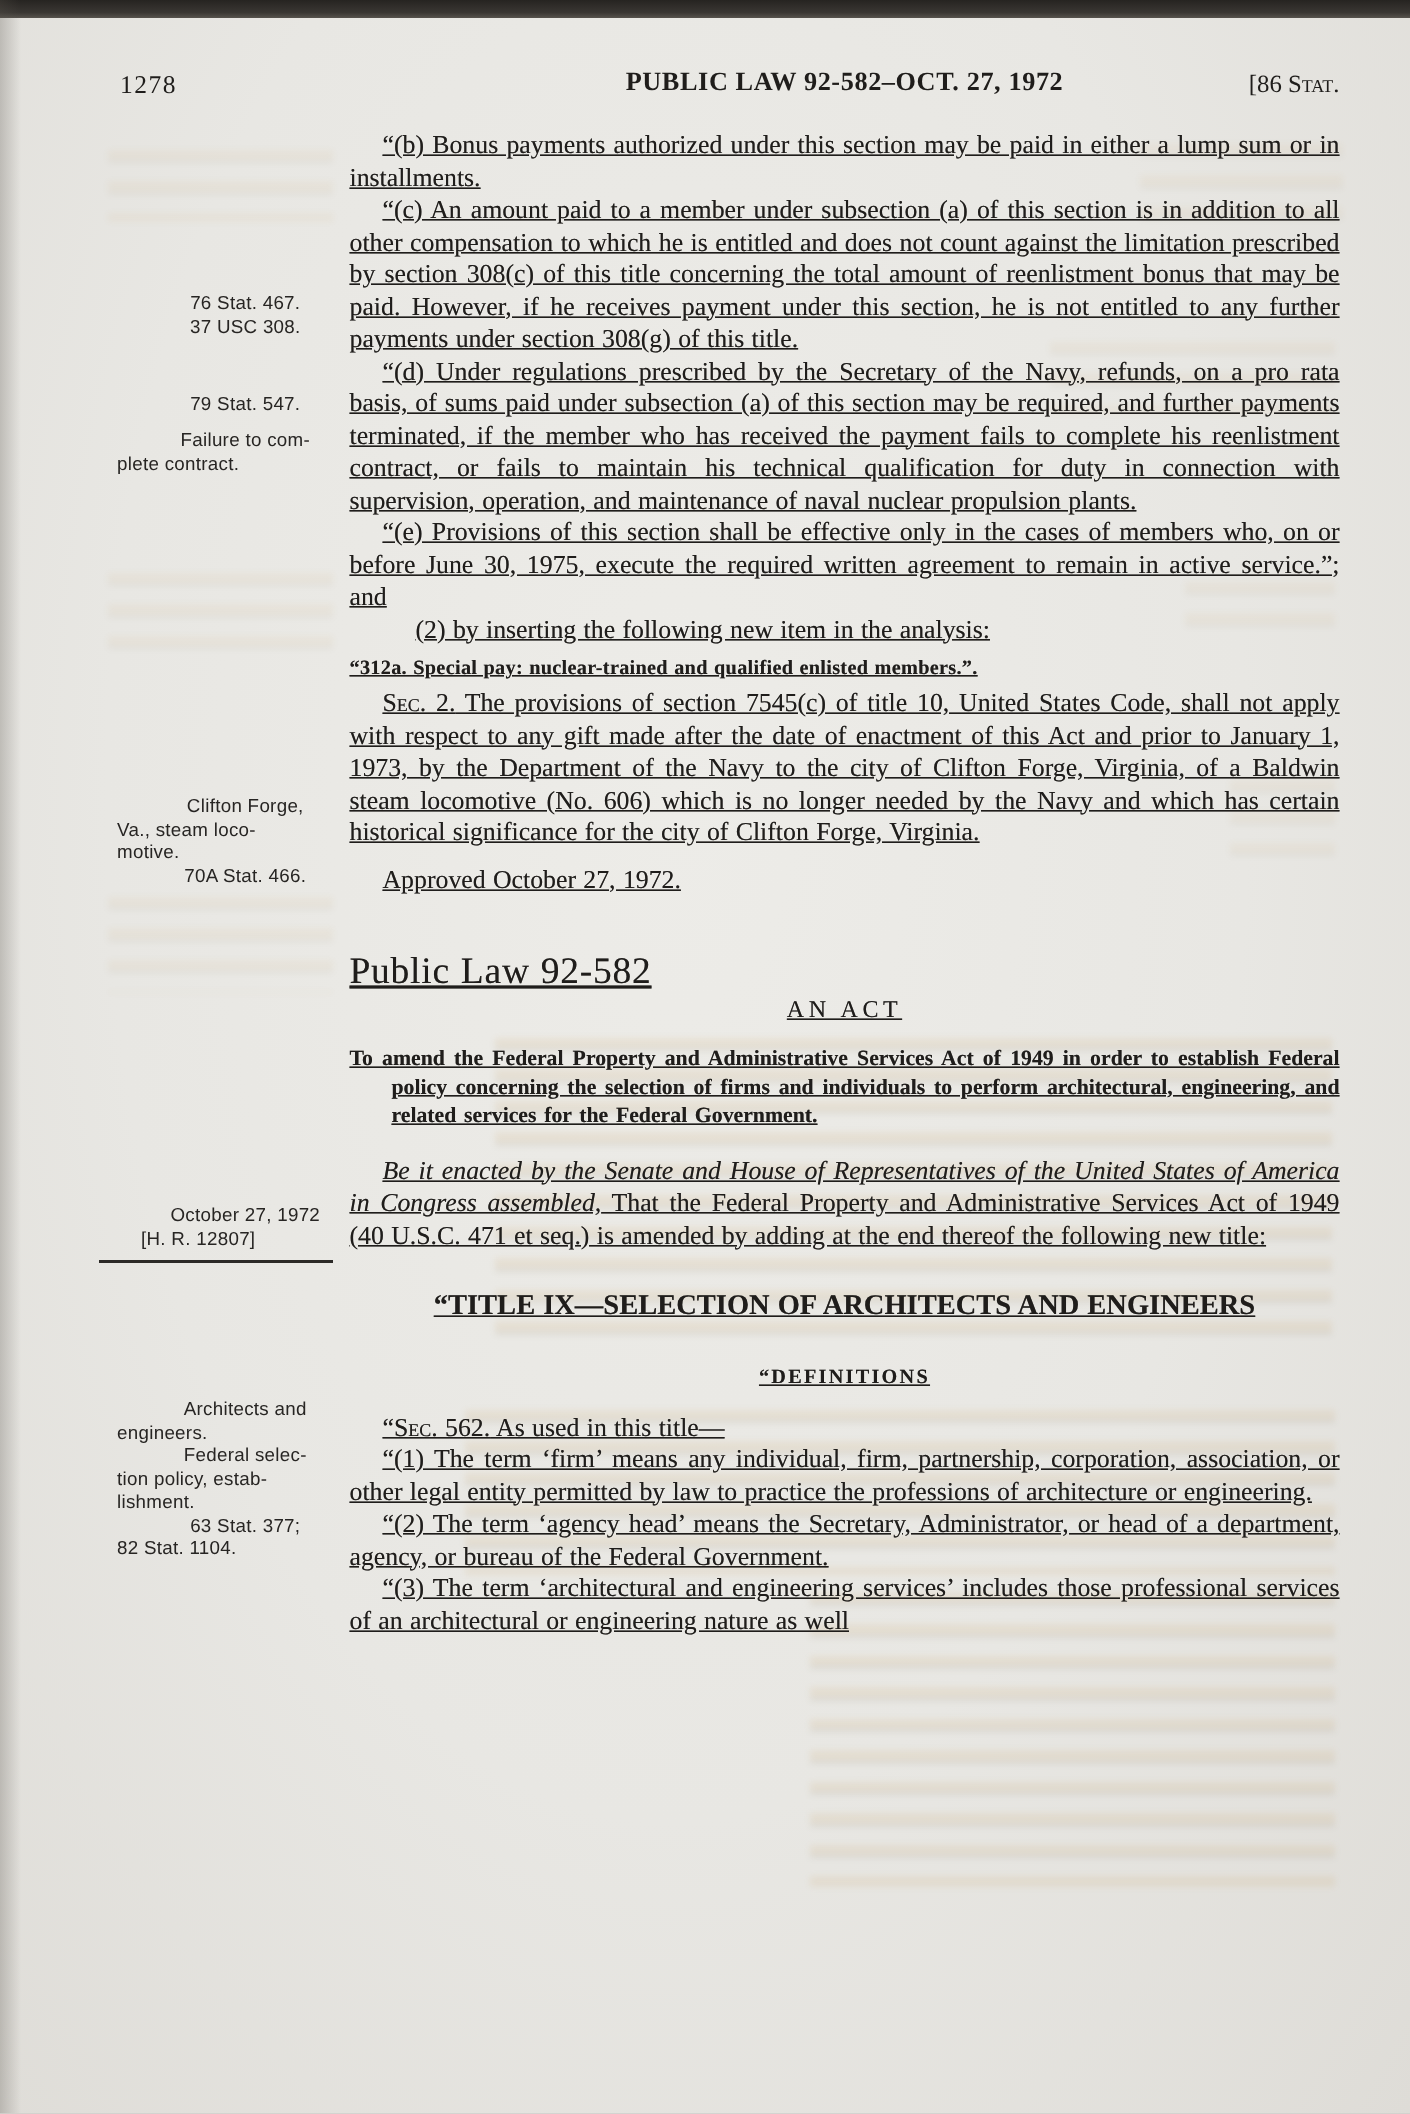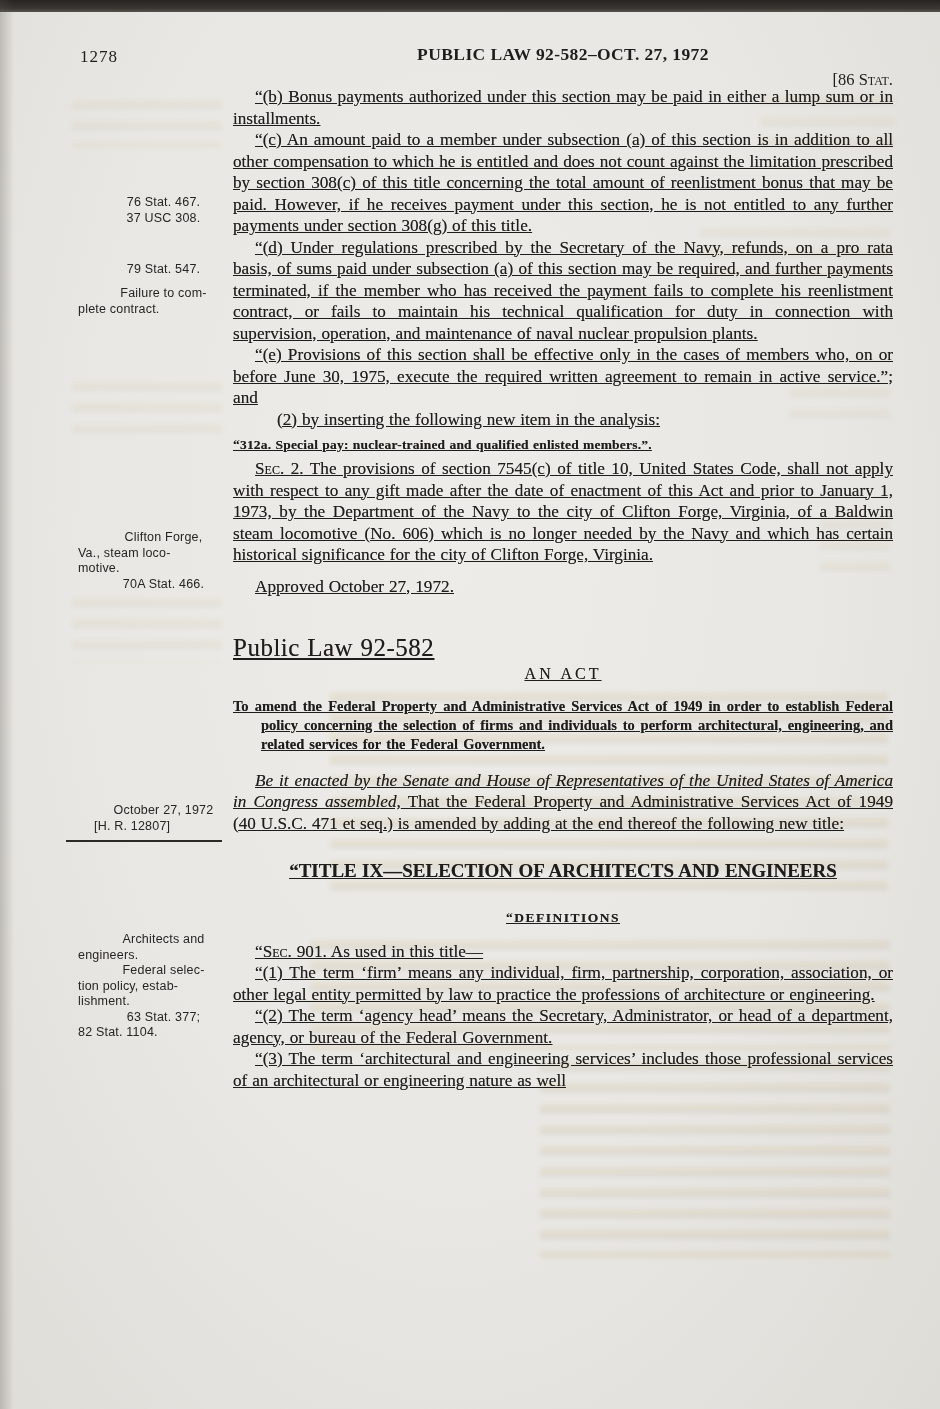--- a/index.html
+++ b/index.html
@@ -29,21 +29,21 @@
     opacity:.38;
     pointer-events:none;
   }
   .ghost.light{opacity:.22;}
 
   
   .pageno{position:absolute;left:80px;top:47px;font-size:17px;letter-spacing:1px;}
   .hdr-title{position:absolute;left:233px;top:44px;width:660px;text-align:center;
     font-weight:700;font-size:17.5px;letter-spacing:.4px;}
   .hdr-stat{position:absolute;left:233px;top:46px;width:660px;text-align:right;
-    font-size:16.5px;font-variant:small-caps;margin-top:24px;}
+    font-size:16.5px;font-variant:small-caps;}
 
   
   .note{
     position:absolute;left:78px;width:160px;
     font-family:"Liberation Sans", sans-serif;
     font-size:12.5px;line-height:15.5px;color:#272523;
     letter-spacing:.2px;
   }
   .note .ln{display:block;}
   .note .ind{padding-left:11px;text-align:center;}
@@ -154,19 +154,19 @@
     <p class="approved">Approved October 27, 1972.</p>
 
     <h2 class="pl-heading">Public Law 92-582</h2>
     <div class="an-act">AN ACT</div>
     <p class="purpose">To amend the Federal Property and Administrative Services Act of 1949 in order to establish Federal policy concerning the selection of firms and individuals to perform architectural, engineering, and related services for the Federal Government.</p>
     <p class="enacting"><span class="it">Be it enacted by the Senate and House of Representatives of the United States of America in Congress assembled,</span><span> That the Federal Property and Administrative Services Act of 1949 (40 U.S.C. 471 et seq.) is amended by adding at the end thereof the following new title:</span></p>
 
     <h3 class="title9">“TITLE IX—SELECTION OF ARCHITECTS AND ENGINEERS</h3>
     <div class="defs-head sc">“DEFINITIONS</div>
 
-    <p class="sec901"><span class="sc">“Sec. 901.</span><span> As used in this title—</span></p>
+    <p class="sec901"><span class="sc">“Sec. 562.</span><span> As used in this title—</span></p>
     <p>“(1) The term ‘firm’ means any individual, firm, partnership, corporation, association, or other legal entity permitted by law to practice the professions of architecture or engineering.</p>
     <p>“(2) The term ‘agency head’ means the Secretary, Administrator, or head of a department, agency, or bureau of the Federal Government.</p>
     <p>“(3) The term ‘architectural and engineering services’ includes those professional services of an architectural or engineering nature as well</p>
   </div>
 
 </div>
 
 </body></html>

